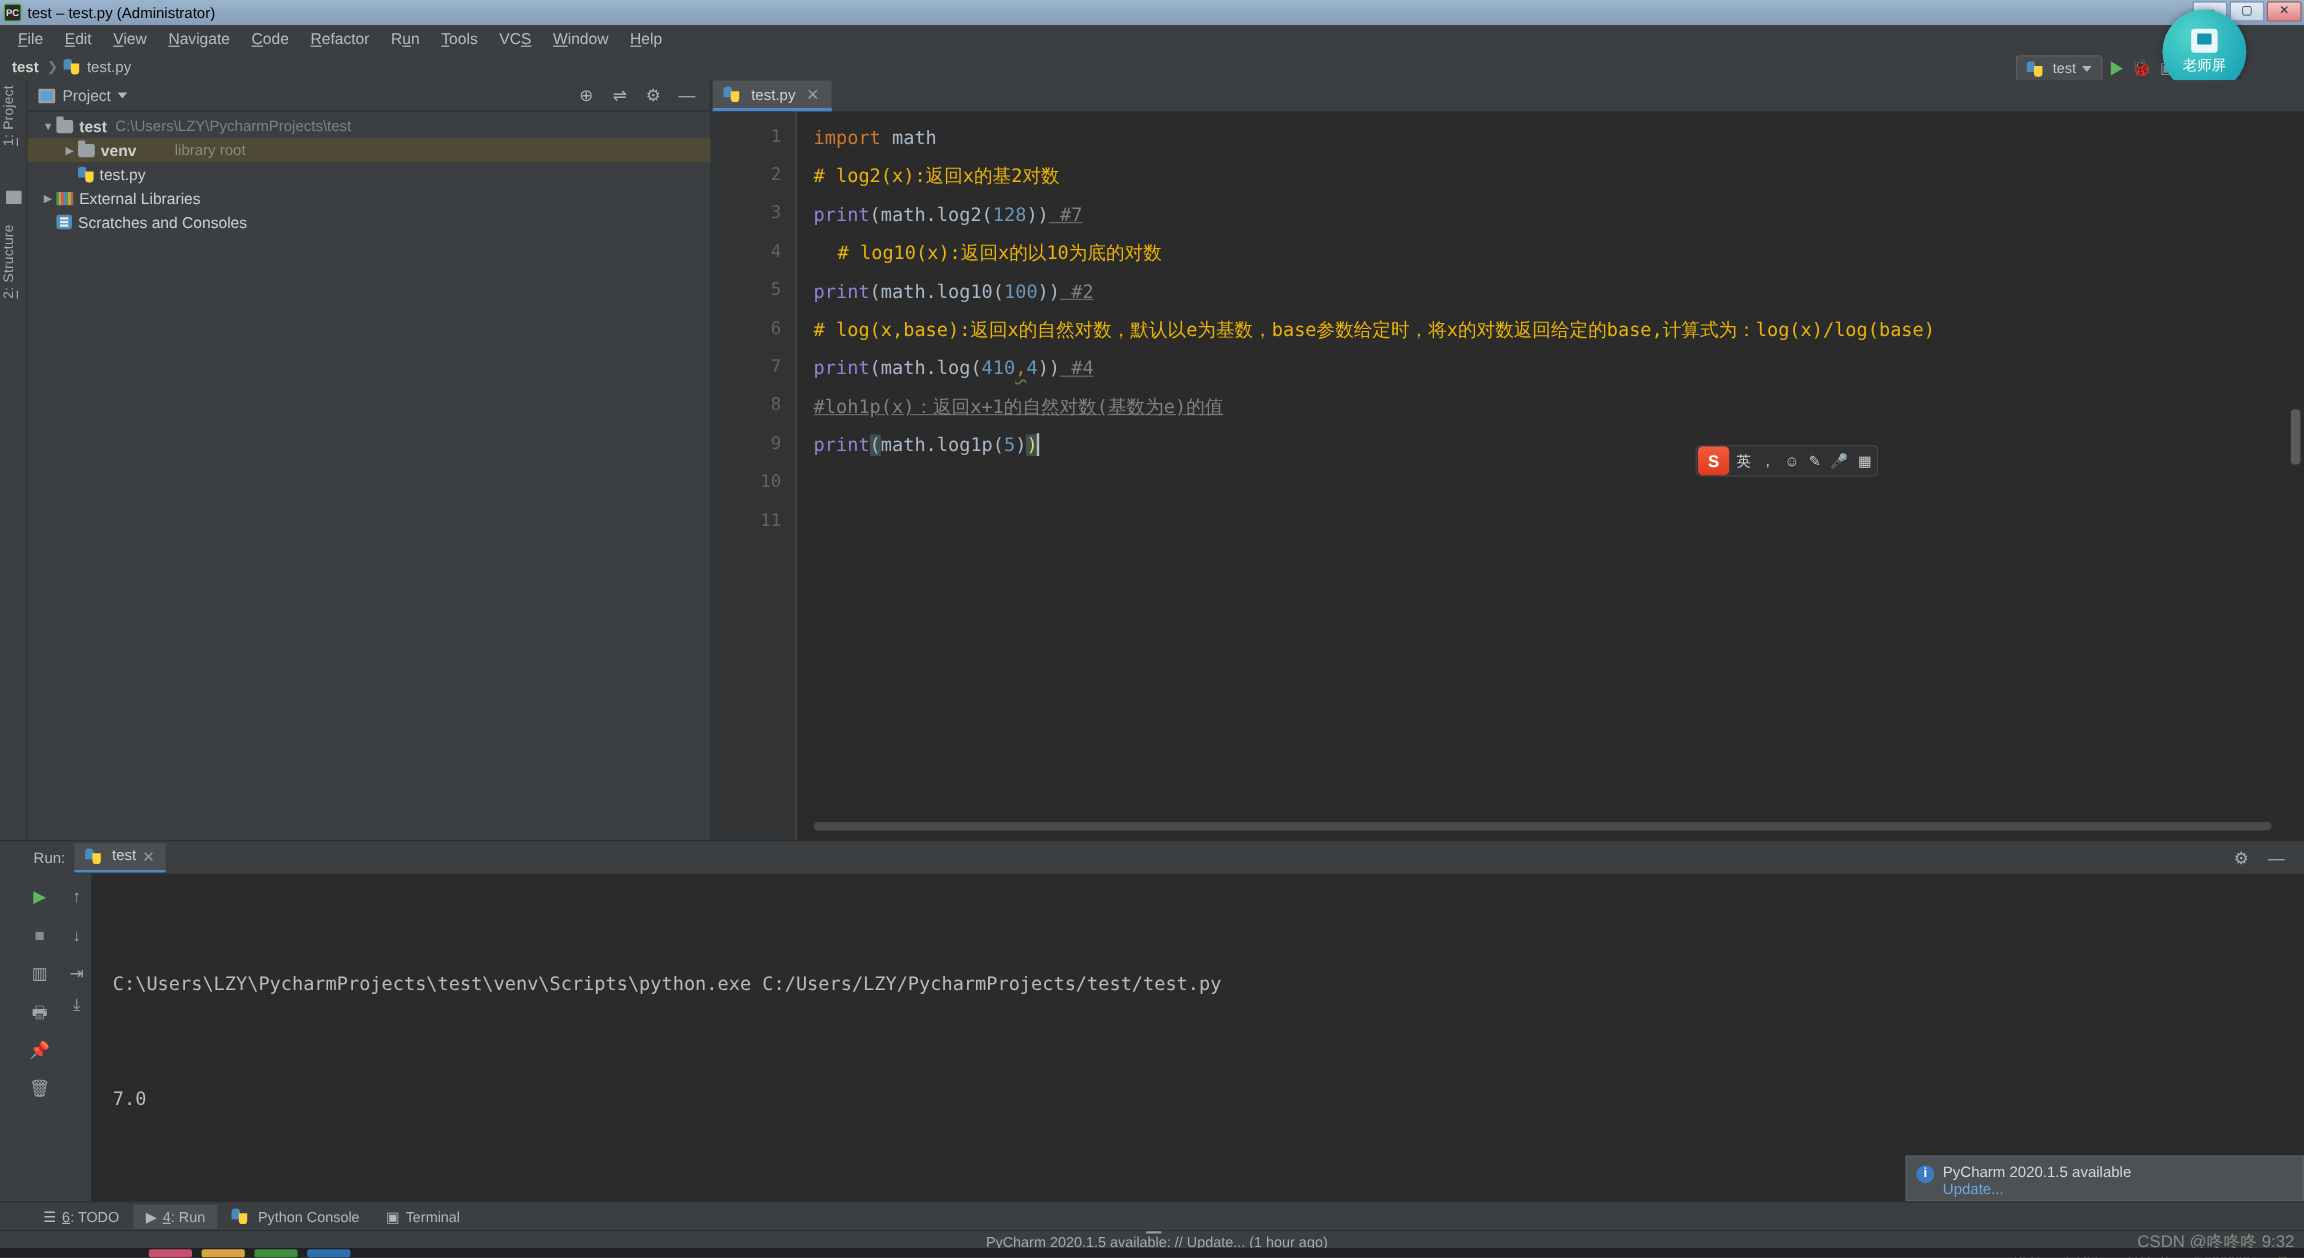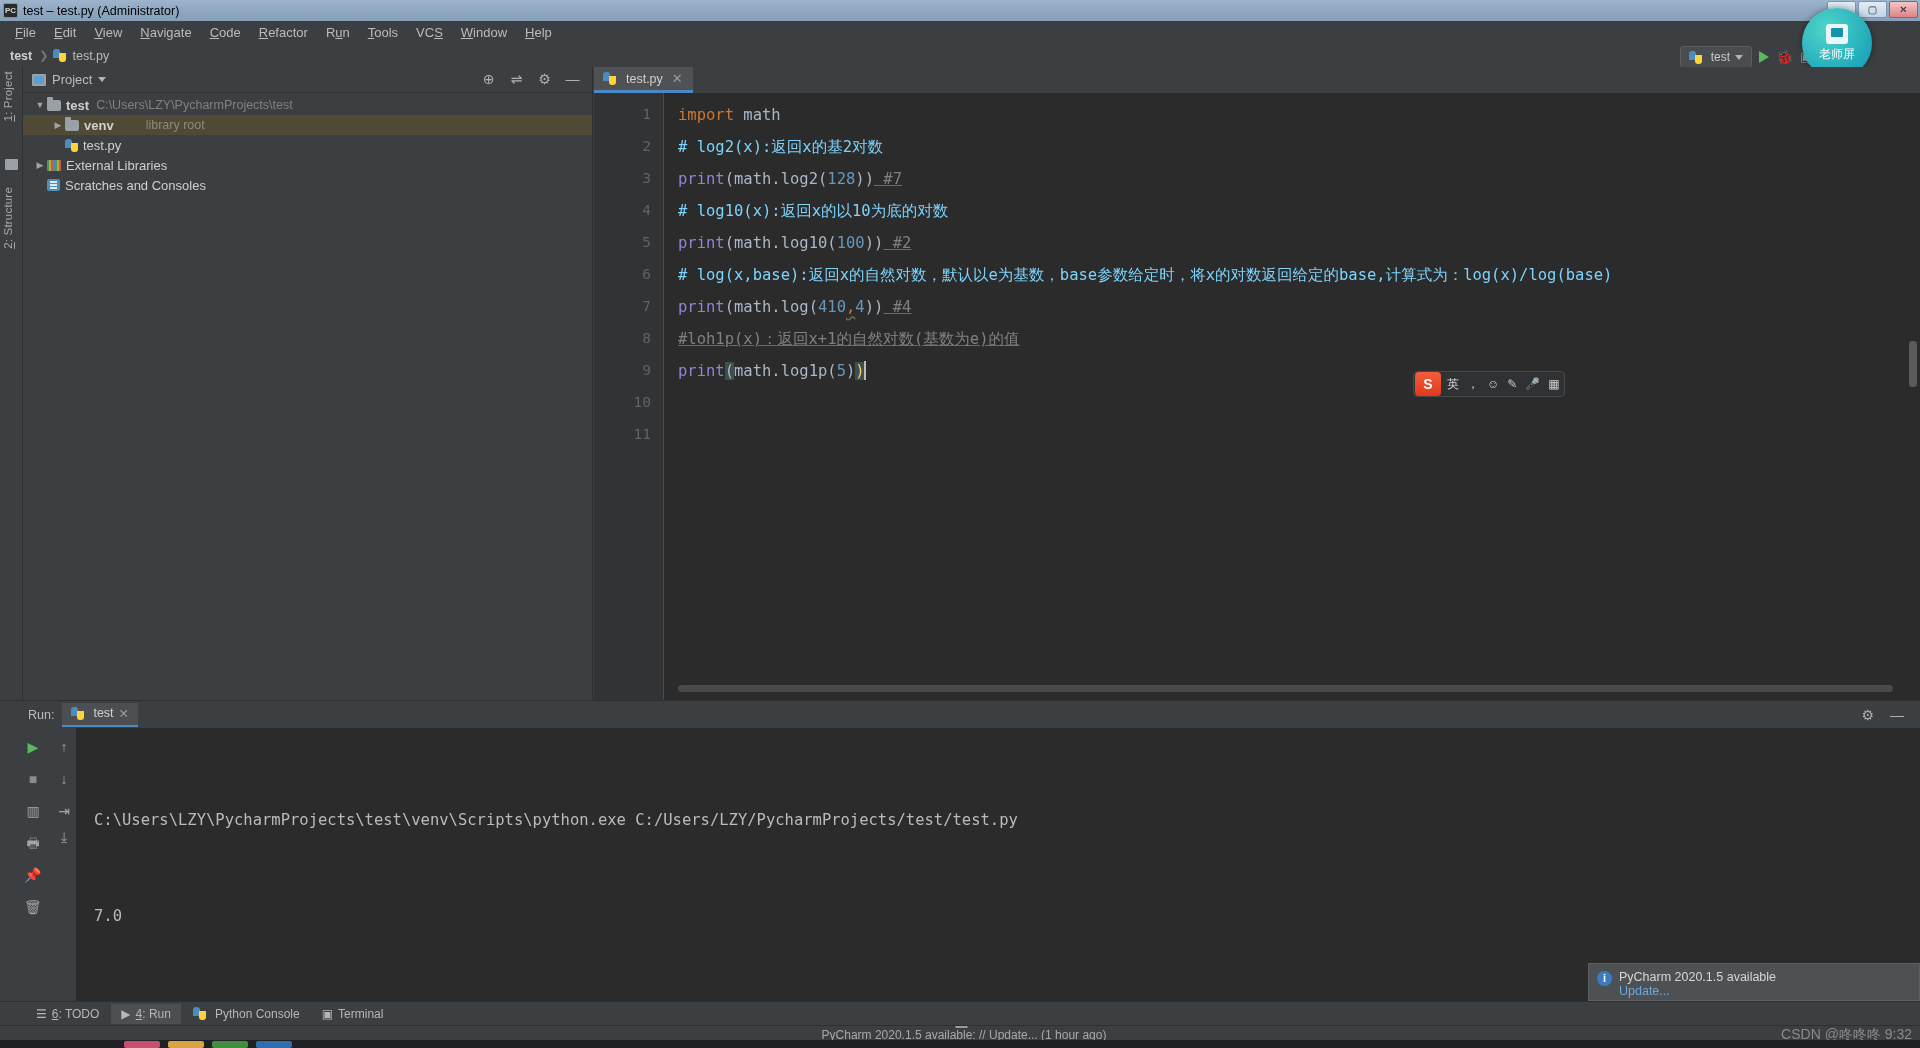--- a/index.html
+++ b/index.html
@@ -203,21 +203,21 @@
   .code {
     position: absolute; left: 84px; top: 0; right: 0; height: 607px;
     font-family: "DejaVu Sans Mono", monospace; font-size: 15.5px;
     white-space: nowrap; overflow: hidden; text-align: right;
   }
   .cline { position: absolute; left: 0; line-height: 32px; height: 32px; }
   .kw  { color: #cc7832; }
   .fn  { color: #8a86d6; }
   .pln { color: #a9b7c6; }
   .num { color: #6897bb; }
-  .cmt { color: #7dd3fc; }
+  .cmt { color: #eab308; }
   .cmt-u { color: #808080; text-decoration: underline; text-decoration-color:#6a6a6a; }
   .paren-hl { background: #3b514d; }
   .brace-y { color: #ffc66d; }
   .caret-bar {
     display: inline-block; width: 2px; height: 19px; background: #bbbbbb;
     vertical-align: -4px; margin-left: -1px;
   }
   .wavy {
     text-decoration: underline; text-decoration-style: wavy; text-decoration-color: #6e6e4a;
     text-underline-offset: 3px;
@@ -472,21 +472,21 @@
         </div>
 
         <div class="cline" style="top:38px;">
           <span class="cmt"># log2(x):返回x的基2对数</span>
         </div>
 
         <div class="cline" style="top:70px;">
           <span class="fn">print</span><span class="pln">(math.log2(</span><span class="num">128</span><span class="pln">))</span><span class="cmt-u"> #7</span>
         </div>
 
-        <div class="cline" style="top:102px;">
+        <div class="cline" style="top:102px;margin-left:20px;">
           <span class="cmt"># log10(x):返回x的以10为底的对数</span>
         </div>
 
         <div class="cline" style="top:134px;">
           <span class="fn">print</span><span class="pln">(math.log10(</span><span class="num">100</span><span class="pln">))</span><span class="cmt-u"> #2</span>
         </div>
 
         <div class="cline" style="top:166px;">
           <span class="cmt"># log(x,base):返回x的自然对数，默认以e为基数，base参数给定时，将x的对数返回给定的base,计算式为：log(x)/log(base)</span>
         </div>

